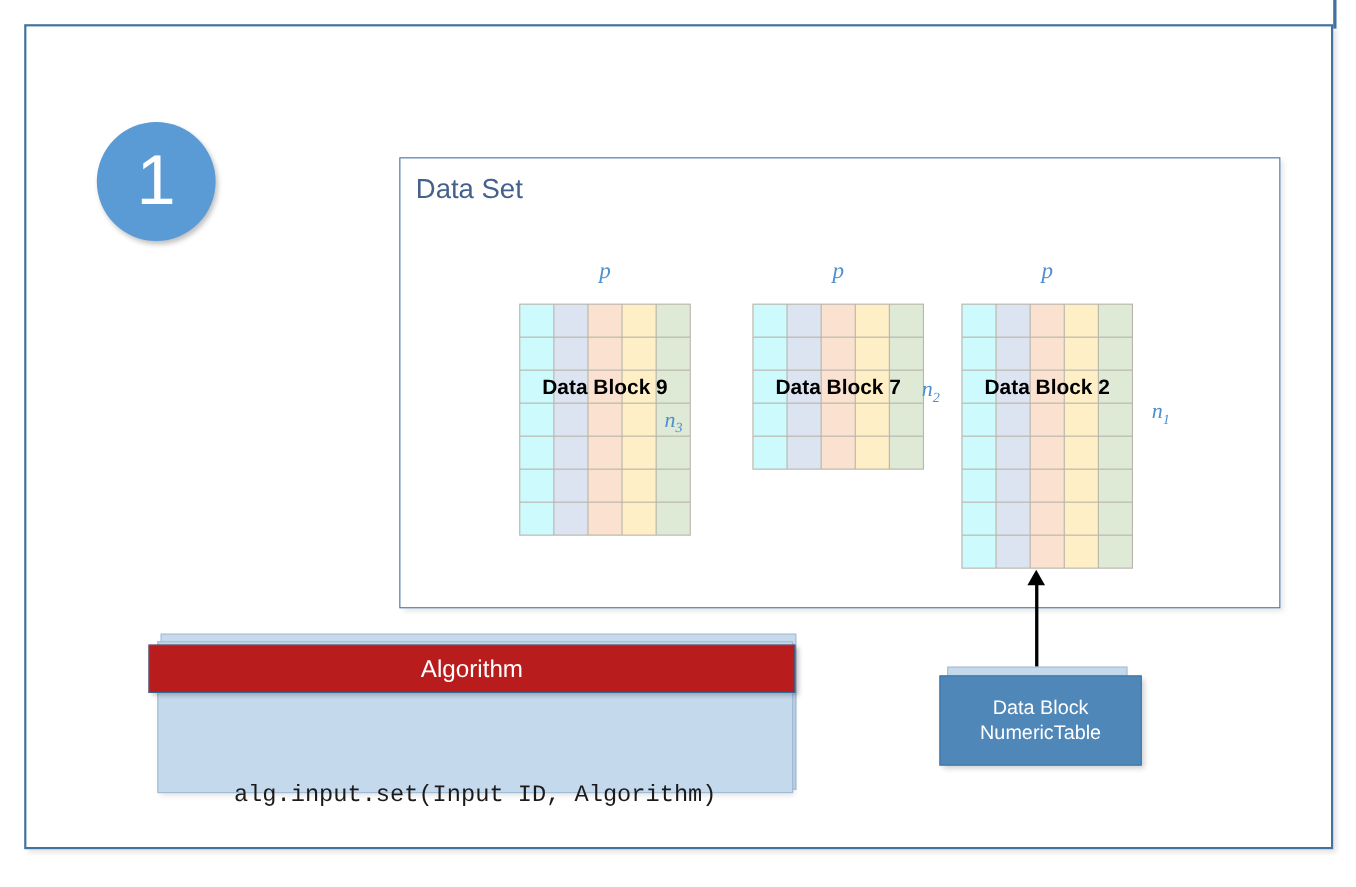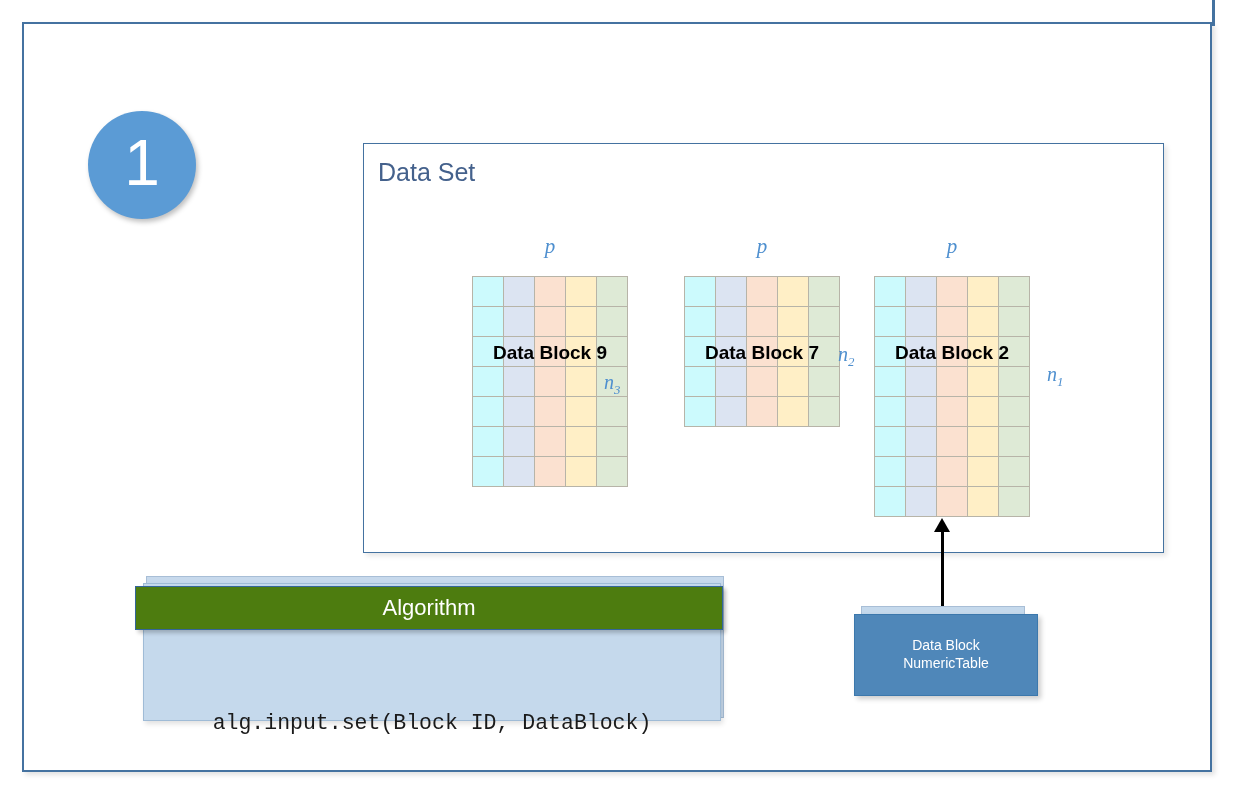--- a/index.html
+++ b/index.html
@@ -185,21 +185,21 @@
     border: 1px solid #9FBBD6;
     box-sizing: border-box;
     box-shadow: 2px 3px 5px rgba(0,0,0,0.12);
   }
   .algo-header {
     position: absolute;
     left: 135px;
     top: 586px;
     width: 588px;
     height: 44px;
-    background: #4d7c0f;
+    background: #b91c1c;
     border: 1.5px solid #336699;
     box-sizing: border-box;
     display: flex;
     align-items: center;
     justify-content: center;
     box-shadow: 3px 3px 4px rgba(0,0,0,0.22);
   }
   .algo-header .title {
     color: #ffffff;
     font-size: 22px;
@@ -239,21 +239,21 @@
     border: 1.5px solid #3C78AC;
     box-sizing: border-box;
     display: flex;
     flex-direction: column;
     align-items: center;
     justify-content: center;
     box-shadow: 3px 3px 5px rgba(0,0,0,0.20);
   }
   .nt-box .line {
     color: #ffffff;
-    font-size: 14px;
+    font-size: 18px;
     line-height: 1.28;
     font-family: "Liberation Sans", sans-serif;
     white-space: nowrap;
   }
 </style>
 </head>
 <body>
 
 <div id="stage">
 
@@ -394,21 +394,21 @@
 
   <div class="arrow-line"></div>
   <div class="arrow-head"></div>
 
   <div class="algo-back"></div>
   <div class="algo-body"></div>
   <div class="algo-header">
     <span class="title">Algorithm</span>
   </div>
   <div class="algo-code">
-    <div>alg.input.set(Block ID, DataBlock)</div>
+    <div>alg.input.set(Input ID, Algorithm)</div>
     
   </div>
 
   <div class="nt-back"></div>
   <div class="nt-box">
     <span class="line">Data Block</span>
     <span class="line">NumericTable</span>
   </div>
 
 </div>

